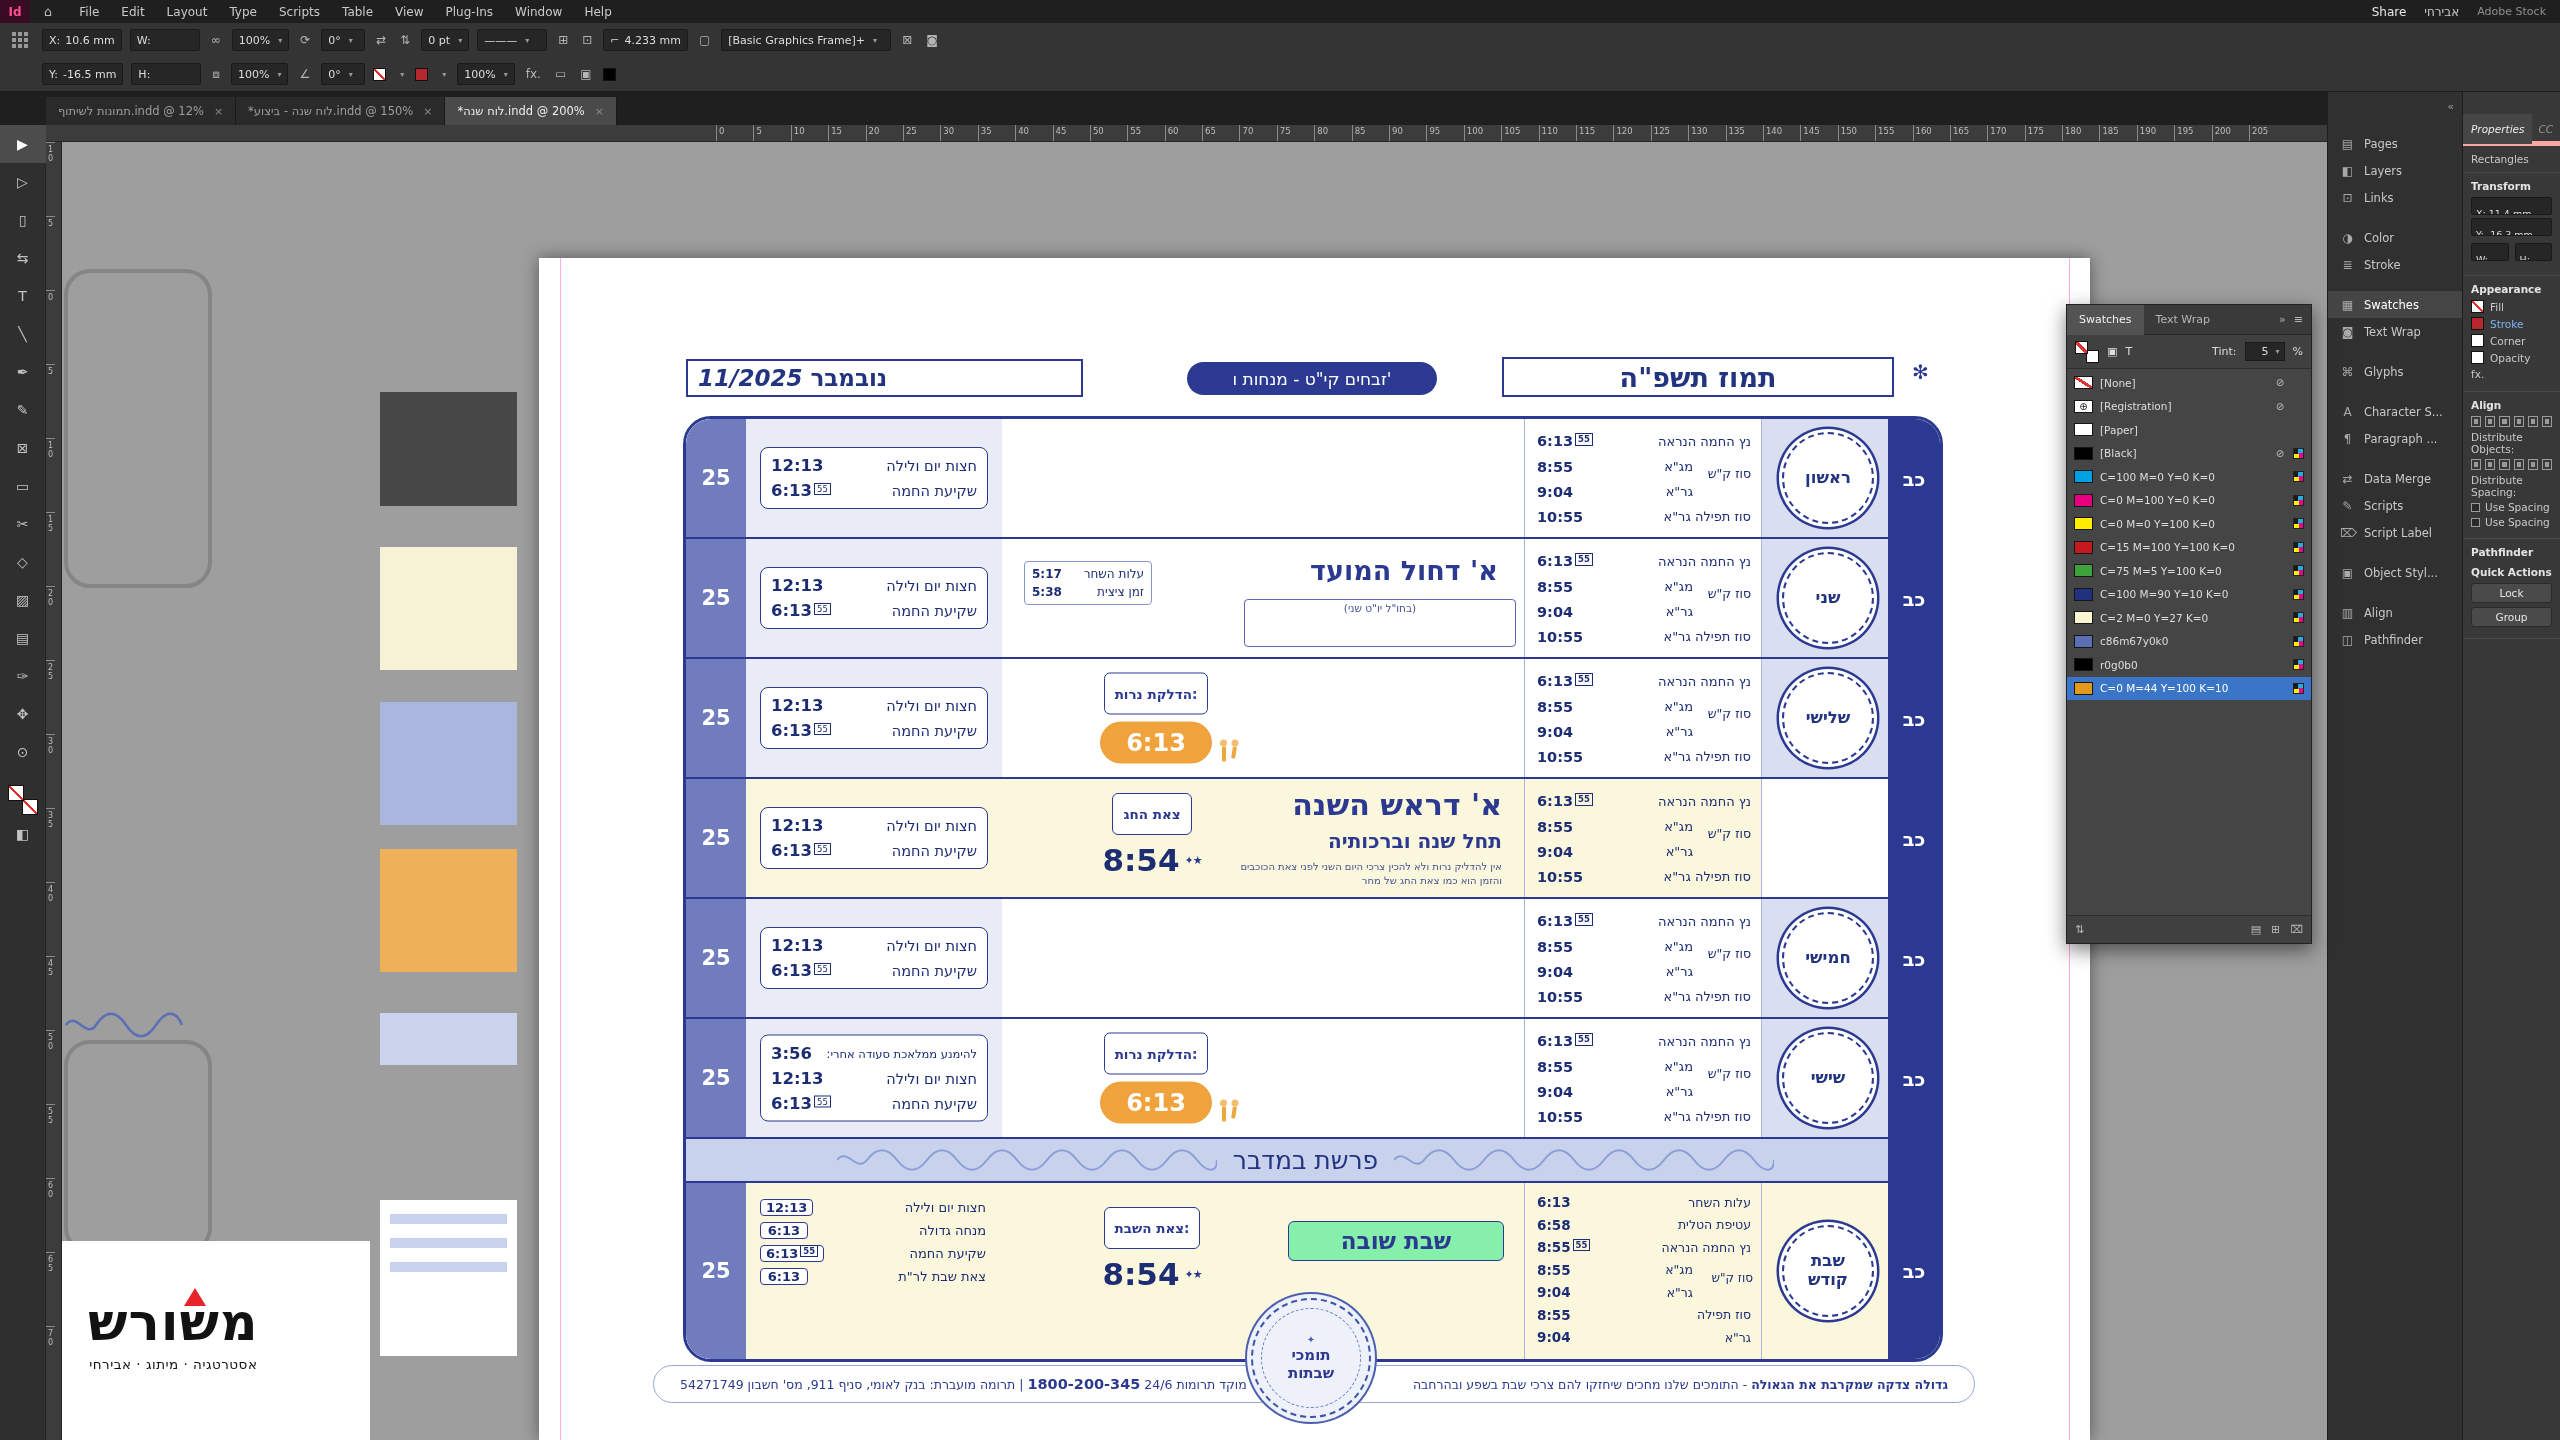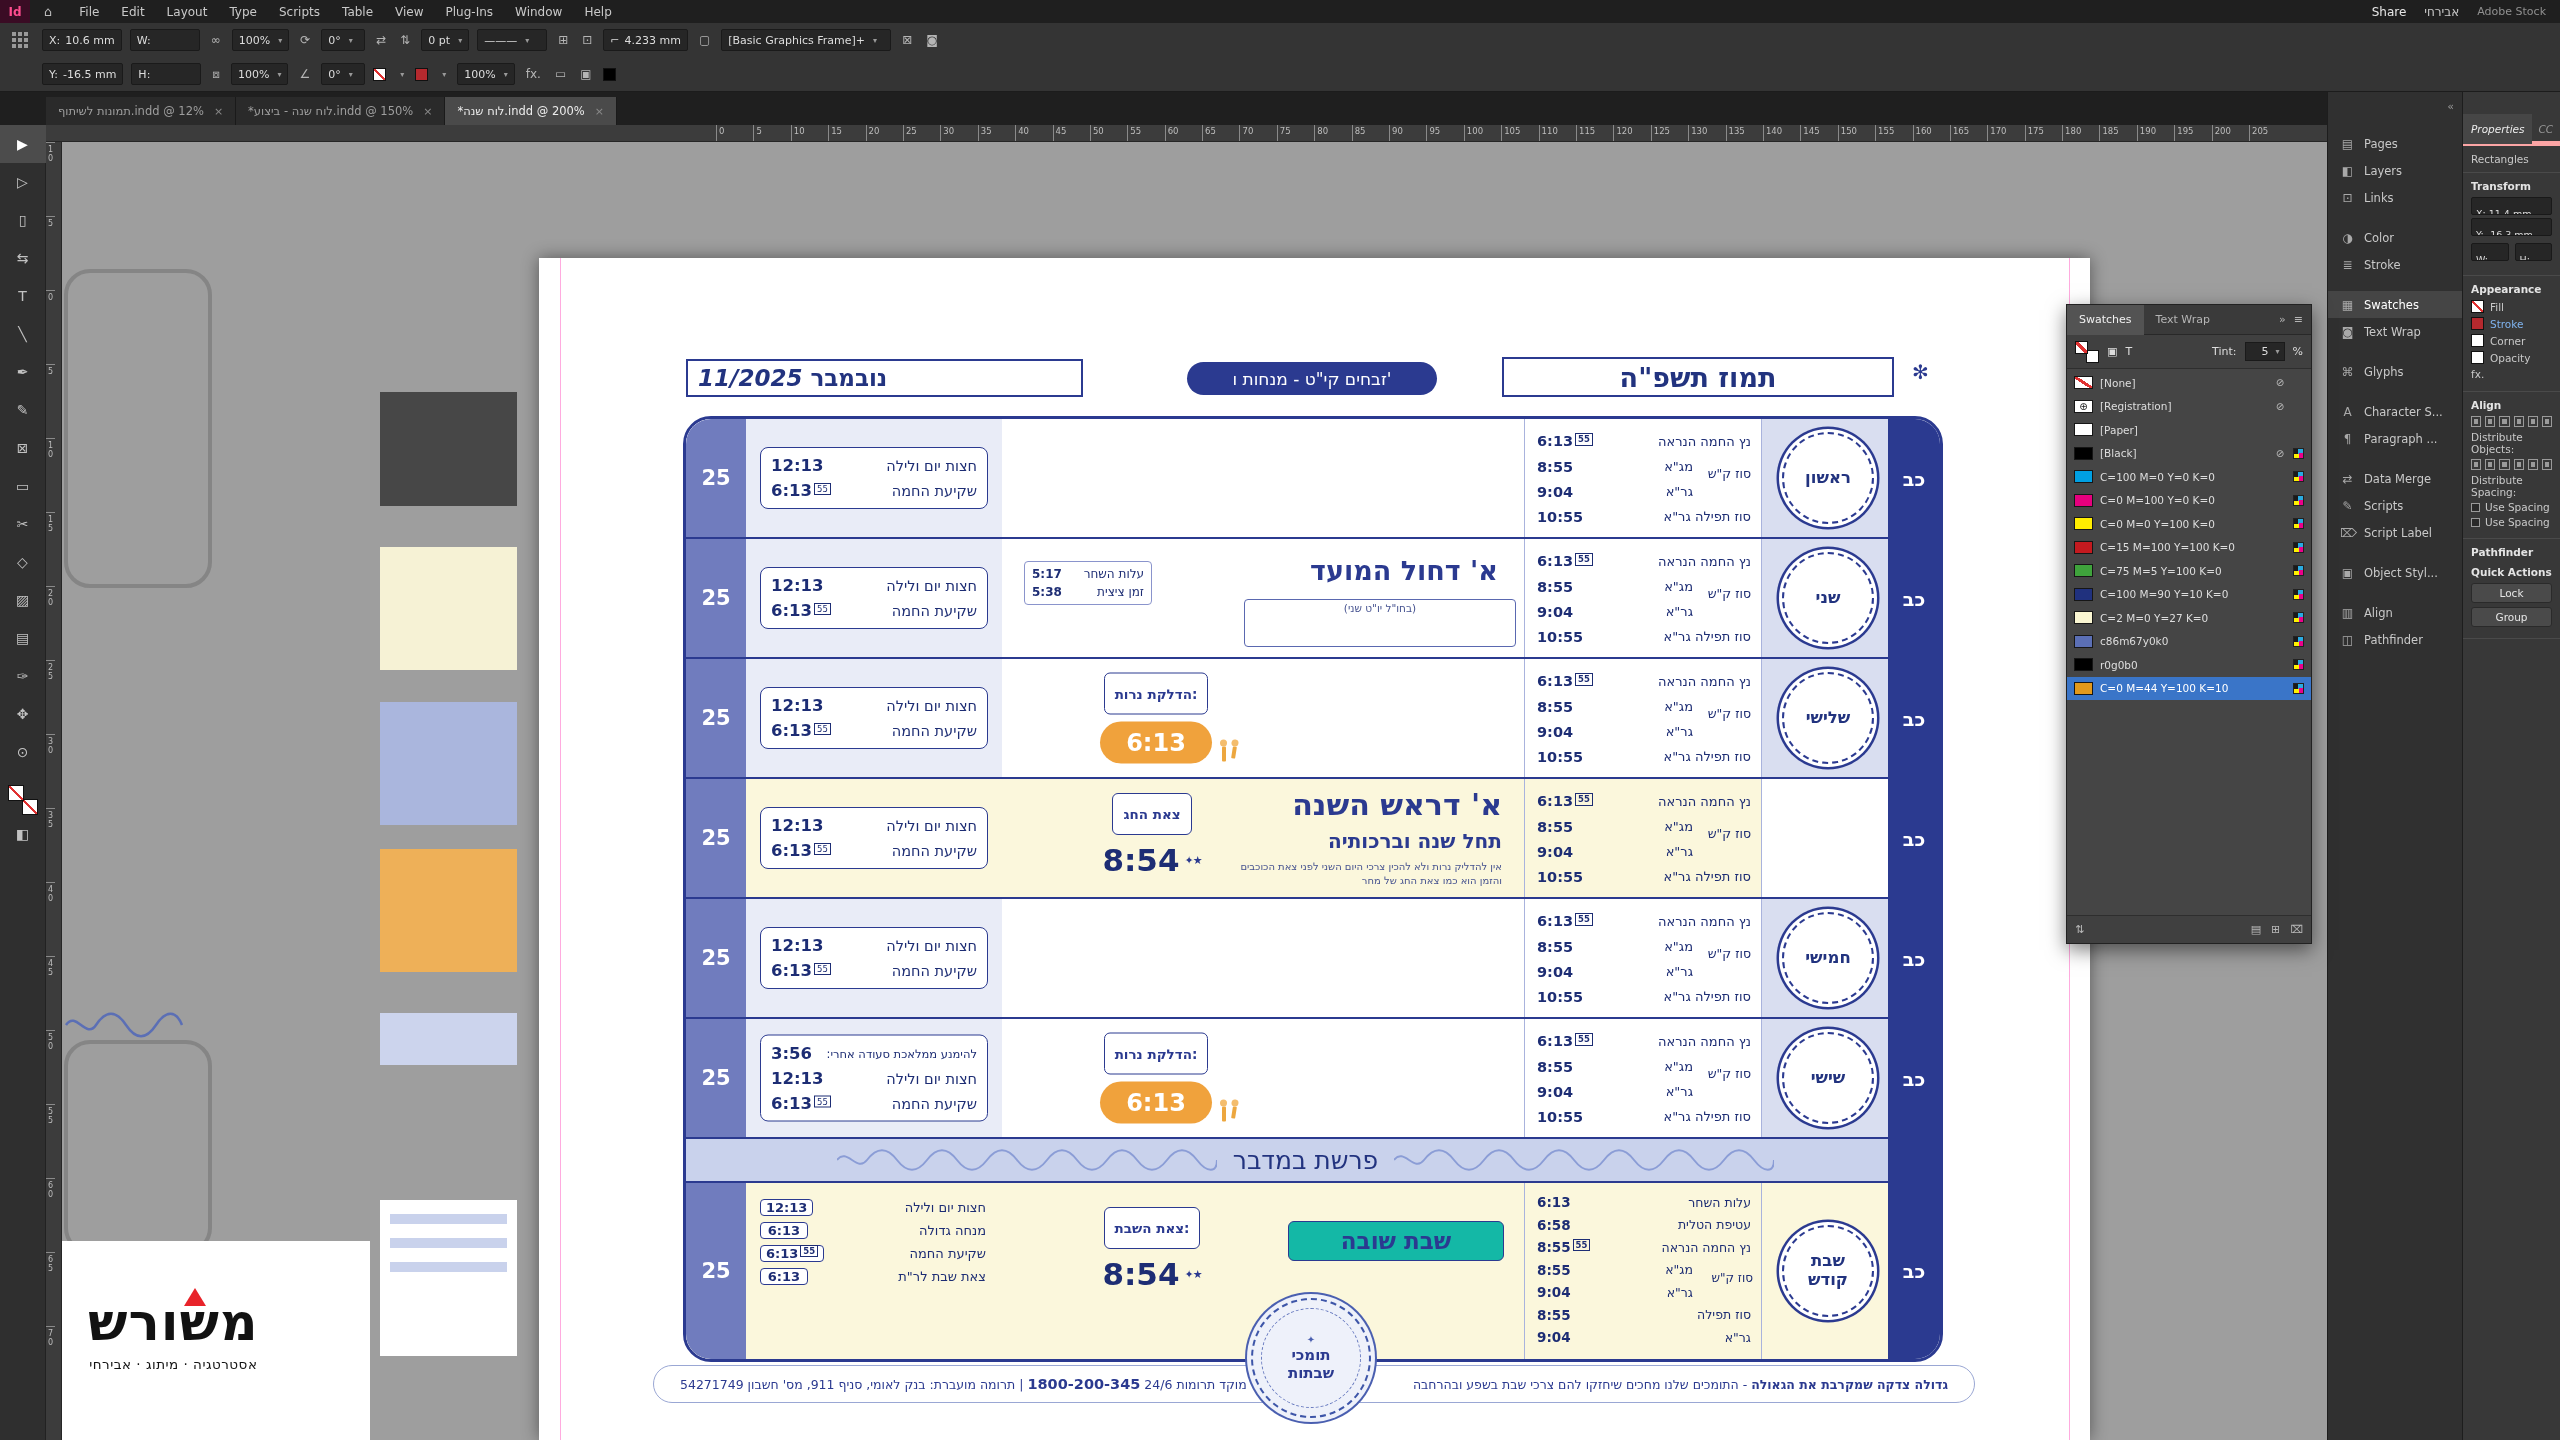--- a/index.html
+++ b/index.html
@@ -173,21 +173,21 @@
 
 .parsha{position:absolute;left:0;top:720px;width:1208px;height:44px;background:#c9d2ec;display:flex;align-items:center;justify-content:center;gap:16px;color:#22337f;font-size:25px;font-weight:400;border-bottom:2px solid #2b3a90;padding-left:31px;}
 
 .shabbat-row{position:absolute;left:0;top:764px;width:1208px;height:176px;background:#fbf7dc;}
 .shabbat-row .timescol,.shabbat-row .midcol,.shabbat-row .zmancol,.shabbat-row .circcol{background:#fbf7dc;}
 .sblock{position:absolute;left:14px;top:16px;width:226px;display:flex;flex-direction:column;gap:6px;}
 .sline{display:flex;direction:rtl;justify-content:space-between;align-items:center;font-size:13px;color:#1d2d74;}
 .stime{direction:ltr;unicode-bidi:isolate;border:1px solid #2b3a90;border-radius:4px;background:#fff;padding:0 5px;font-weight:bold;font-size:13px;min-width:48px;text-align:center;}
 .shz .zline{height:22.5px;font-size:12.5px;}
 .shz .zline .zt{font-size:13.5px;}
-.sh-title{position:absolute;right:20px;top:38px;width:216px;height:40px;border:1.5px solid #2b3a90;border-radius:6px;background:#14b8a6;color:#2b3a90;font-size:23px;font-weight:700;display:flex;align-items:center;justify-content:center;}
+.sh-title{position:absolute;right:20px;top:38px;width:216px;height:40px;border:1.5px solid #2b3a90;border-radius:6px;background:#86efac;color:#2b3a90;font-size:23px;font-weight:700;display:flex;align-items:center;justify-content:center;}
 .sh-group{position:absolute;right:8px;top:88px;font-size:12px;color:#1d2d74;}
 
 .footerbox{position:absolute;left:653px;top:1365px;width:1322px;height:38px;border:1.5px solid #9aa7d4;border-radius:19px;display:flex;direction:rtl;align-items:center;justify-content:space-between;padding:0 26px;font-size:12.5px;color:#2b3a90;z-index:4;background:rgba(255,255,255,.6);}
 .footerbox .phone{font-weight:800;font-size:14.5px;}
 .emblem{position:absolute;left:1251px;top:1298px;width:120px;height:120px;border-radius:50%;background:#eef1fa;border:2px dashed #3d55a8;box-shadow:0 0 0 4px #eef1fa,0 0 0 6px #4a5fb0;z-index:6;display:flex;flex-direction:column;align-items:center;justify-content:center;color:#2b3a90;font-weight:800;font-size:15px;line-height:1.2;}
 .emblem::before{content:"";position:absolute;inset:8px;border:1.5px dashed #6a7cc0;border-radius:50%;}
 .emblem .deco{font-size:10px;color:#4a5fb0;}
 </style>
 </head>
 <body>

